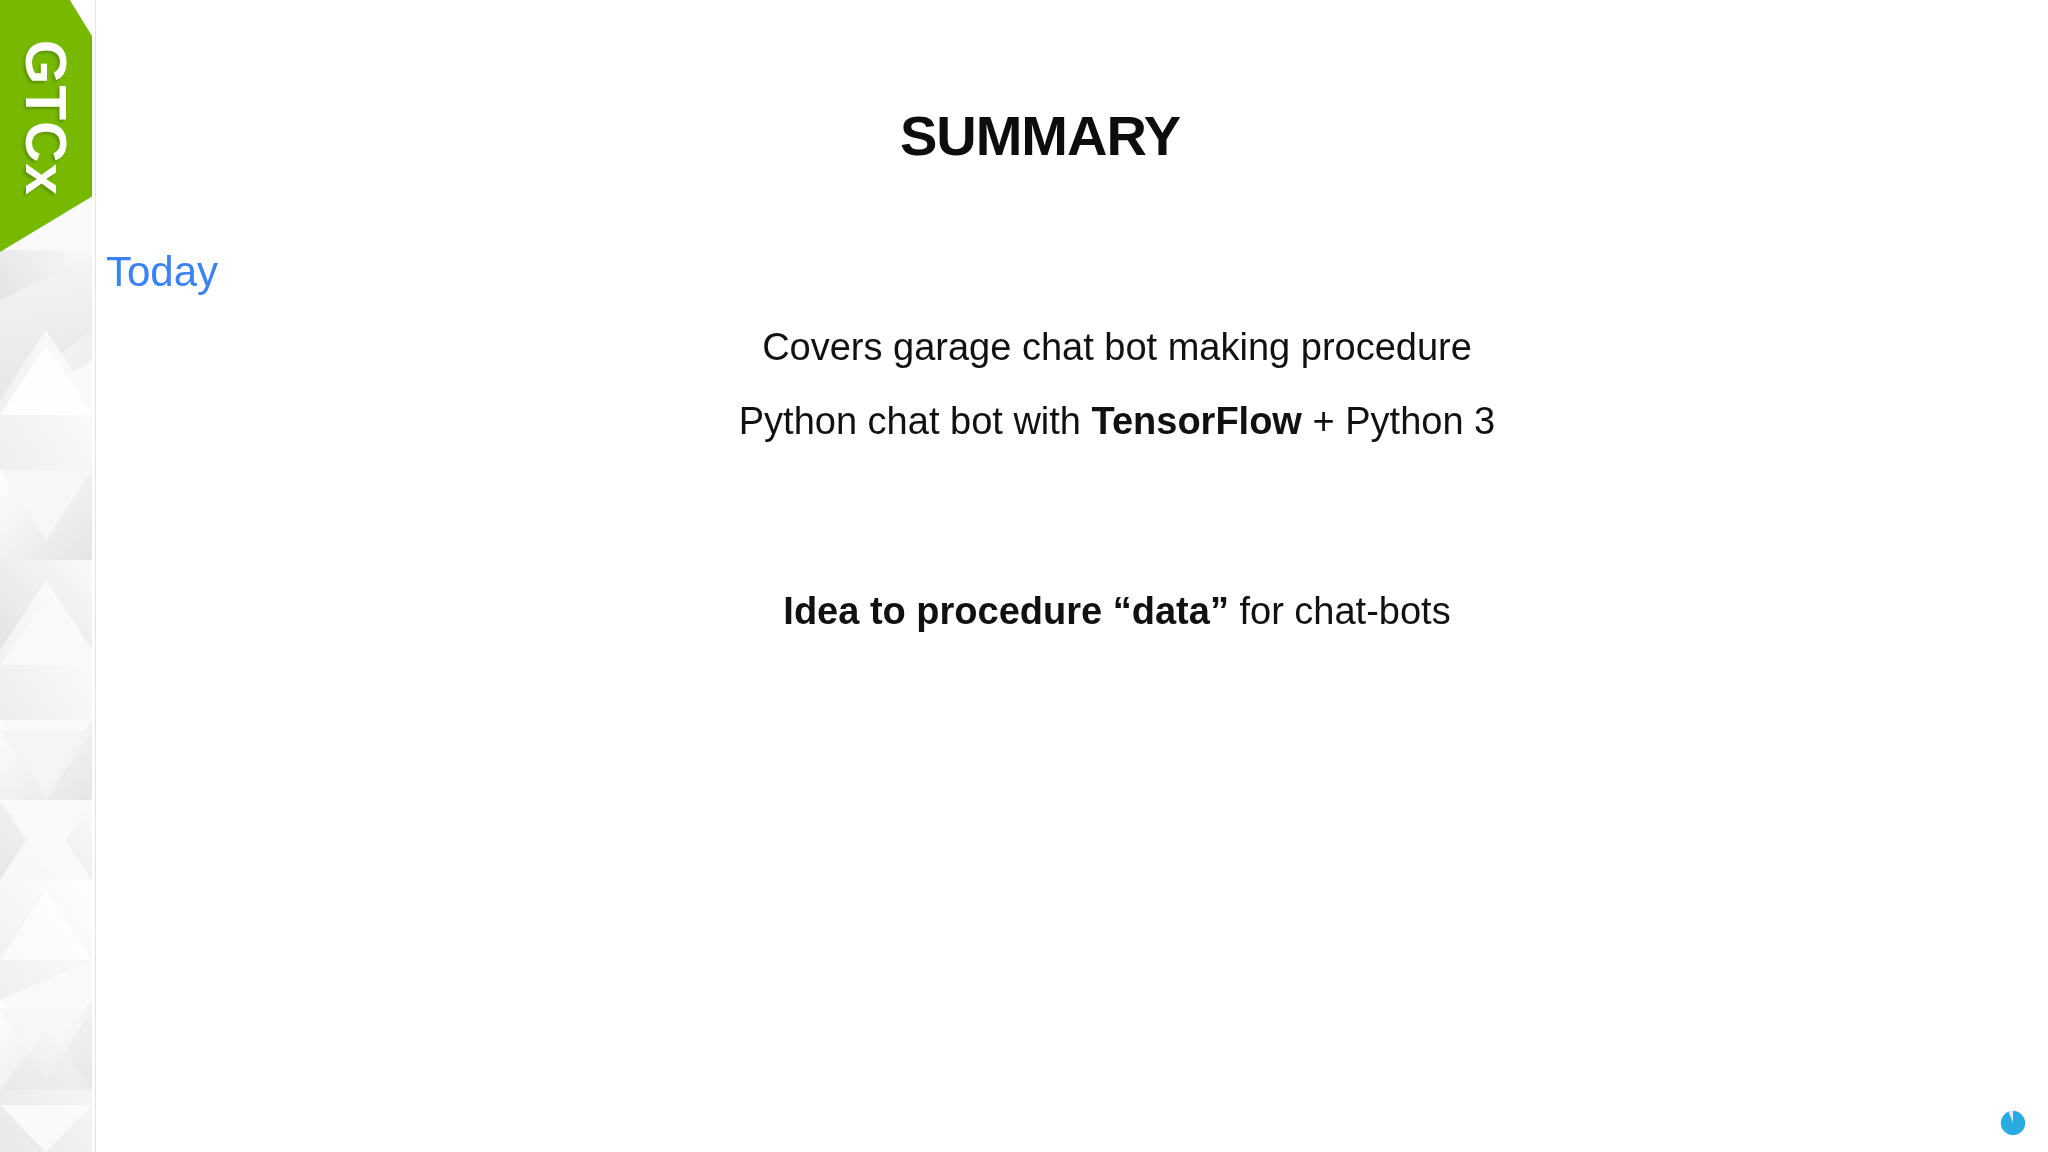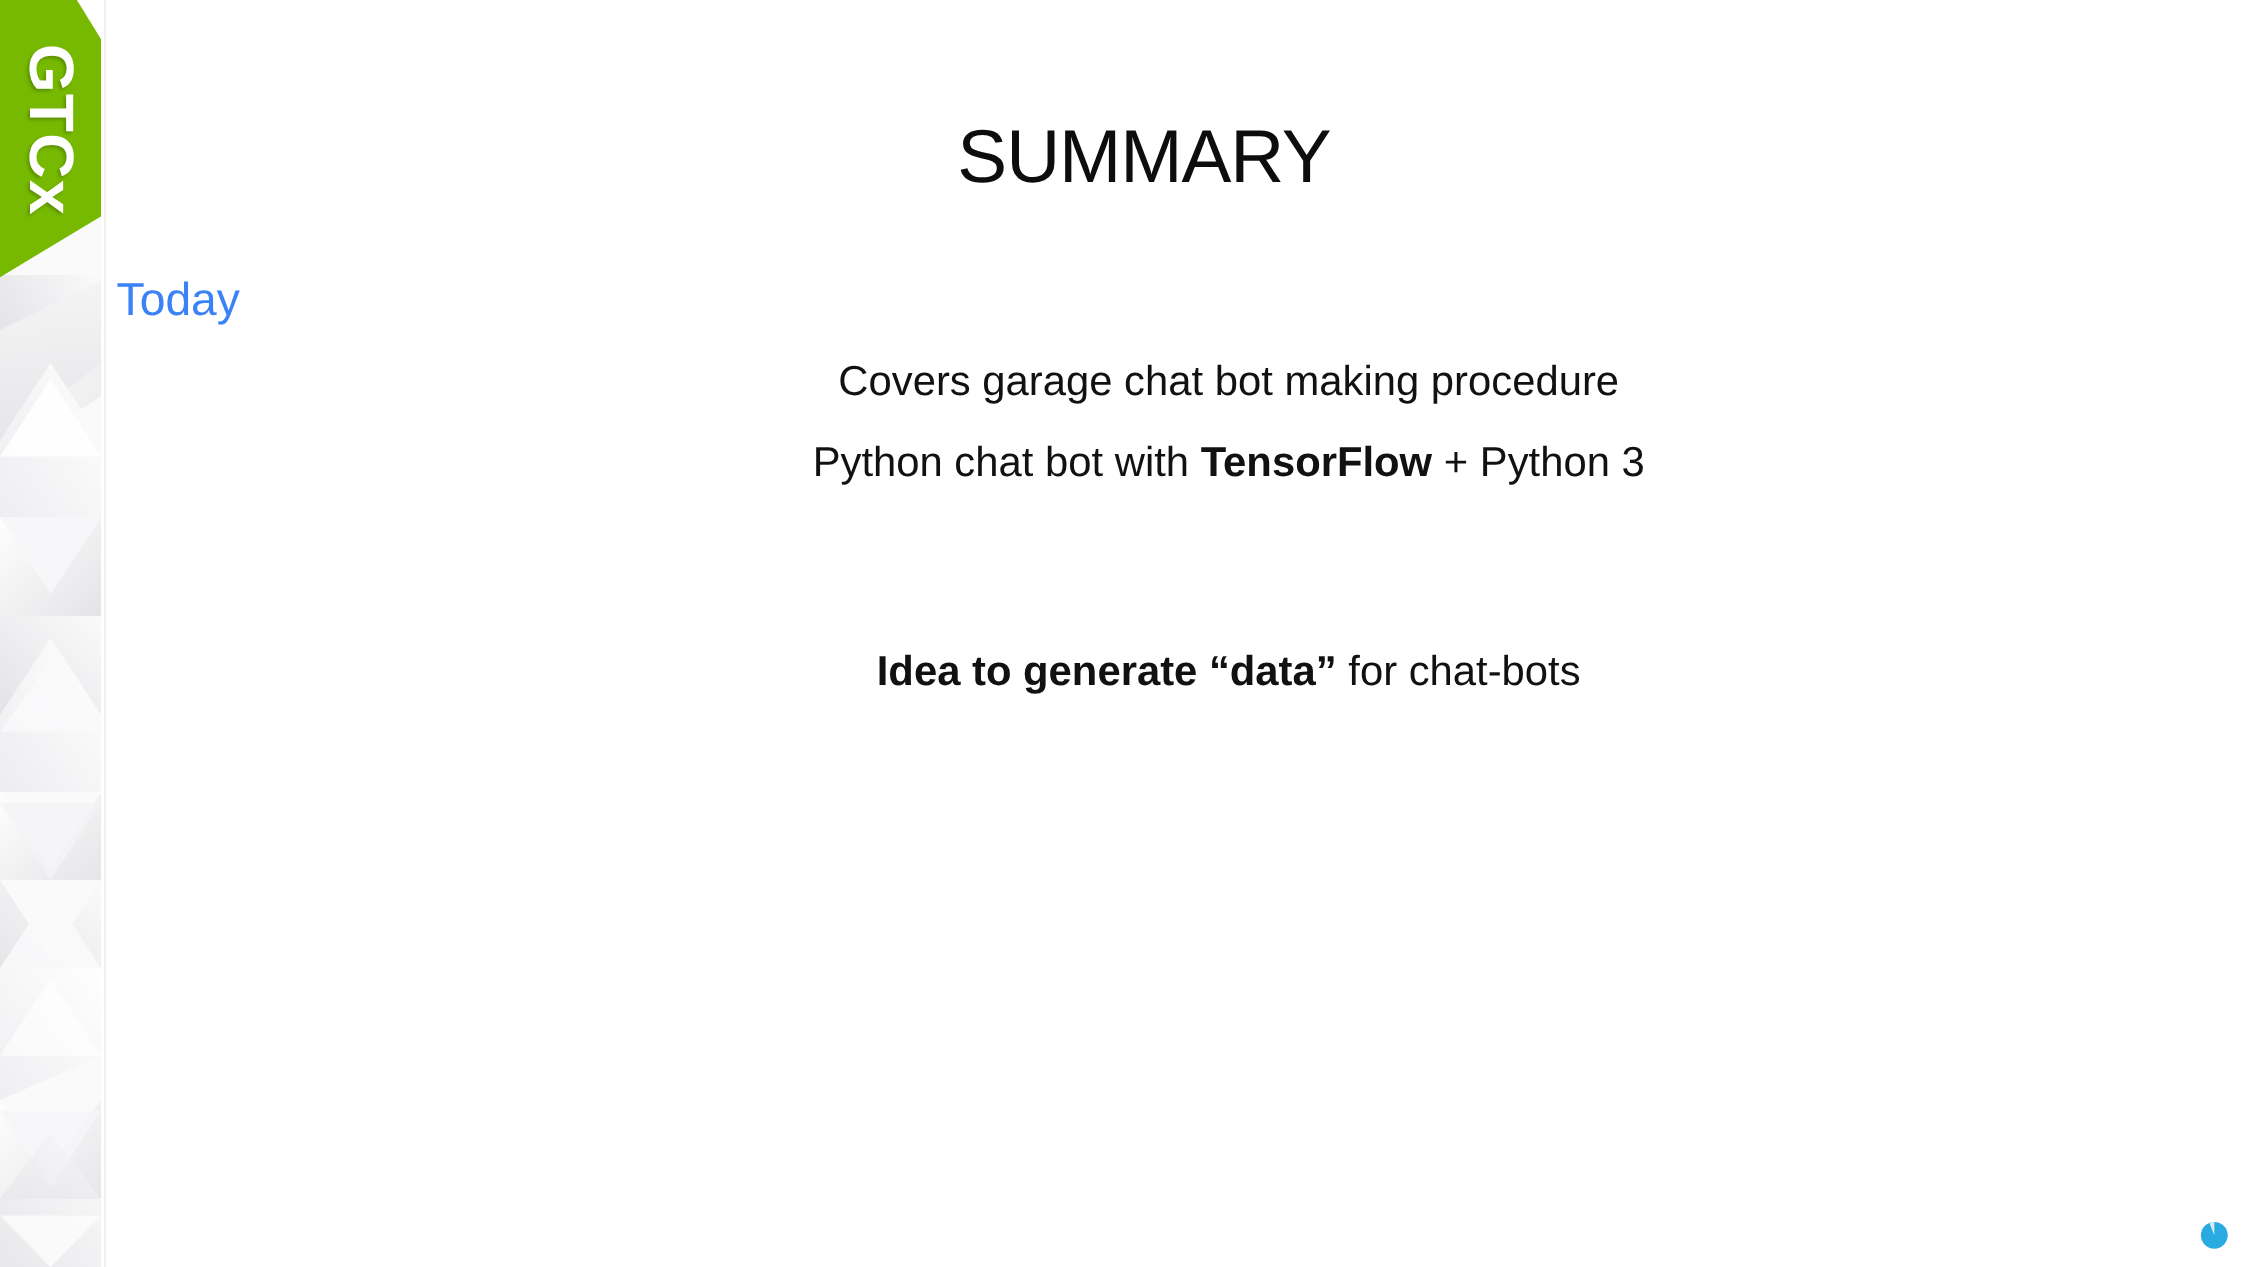--- a/index.html
+++ b/index.html
@@ -93,22 +93,22 @@
     right: 0;
     bottom: 0;
   }
 
   .slide-title {
     position: absolute;
     left: 0;
     right: 0;
     top: 108px;
     text-align: center;
-    font-size: 68px;
-    font-weight: normal;
+    font-size: 56px;
+    font-weight: bold;
     color: #0d0d0d;
     letter-spacing: -1px;
     line-height: 1;
     padding-right: 64px;
   }
 
   .body-block {
     position: absolute;
     left: 0;
     top: 248px;
@@ -233,21 +233,21 @@
 
       <div class="spacer-lg"></div>
 
 
       <div class="spacer-sm"></div>
 
 
       <div class="spacer-sm"></div>
 
       <p class="level2">
-        <span class="strong">Idea to generate “data”</span><span> for chat-bots</span>
+        <span class="strong">Idea to procedure “data”</span><span> for chat-bots</span>
       </p>
 
     </div>
   </div>
 
   <svg class="pie-mark" viewBox="0 0 32 32">
     <circle cx="16" cy="16" r="15" fill="#29ABE2"></circle>
     <path d="M16 16 L16 1 A15 15 0 0 0 10.5 2.05 Z" fill="#d8eefb"></path>
   </svg>
 

